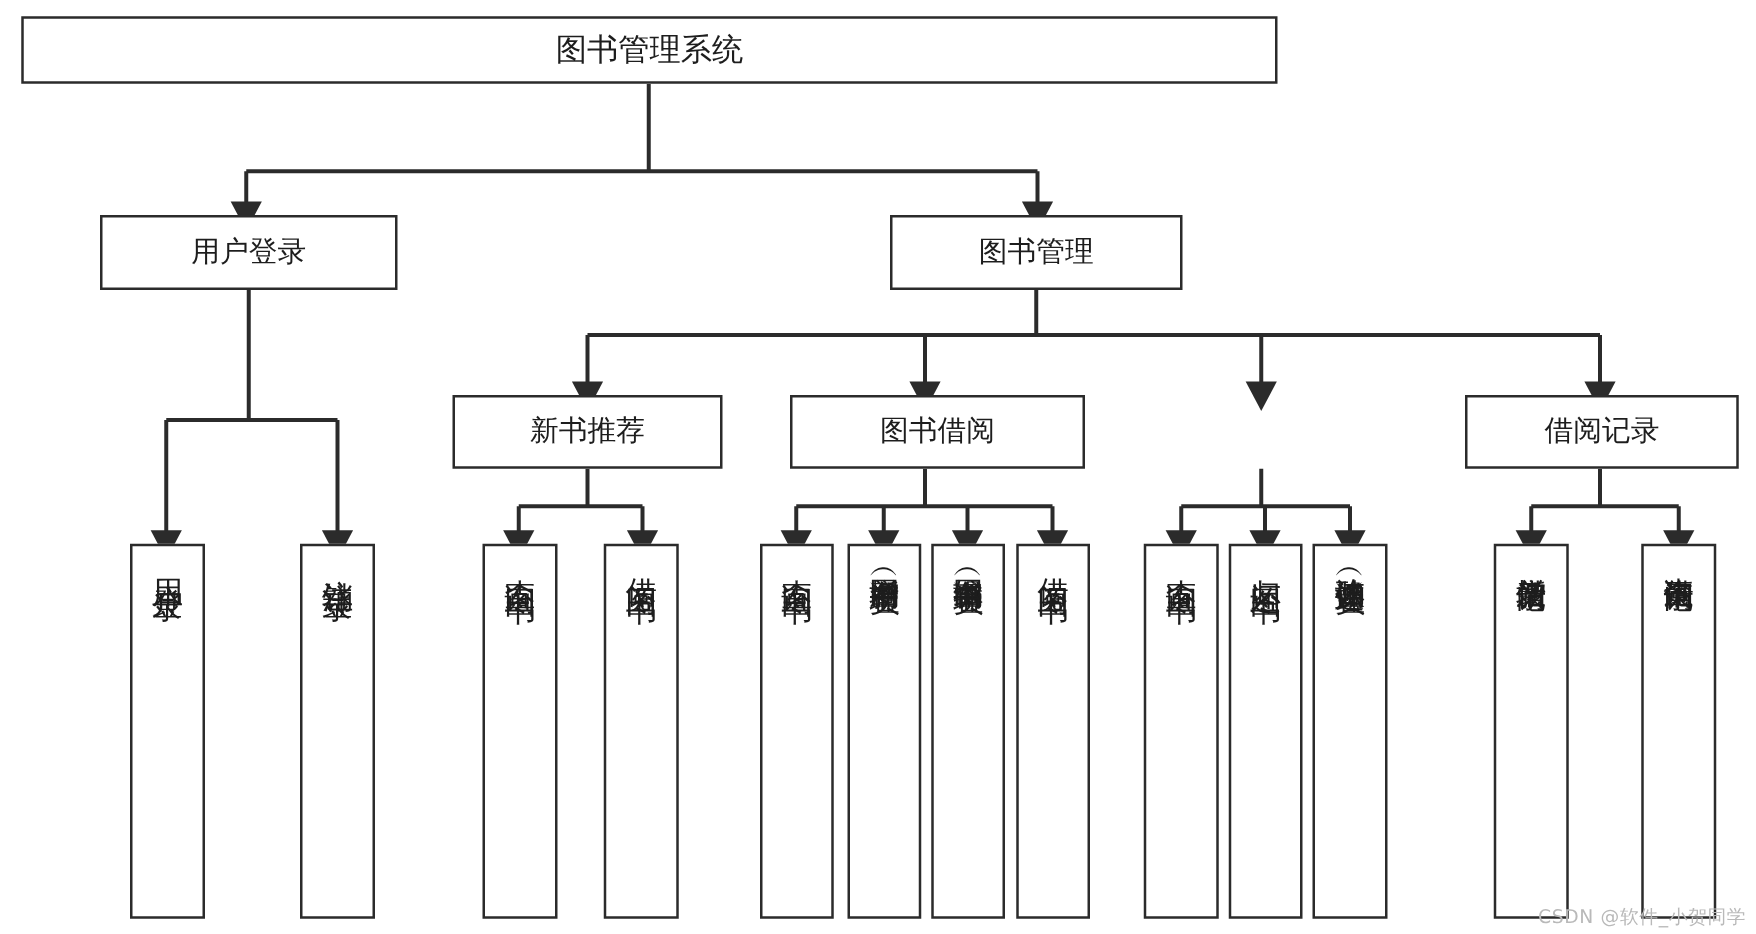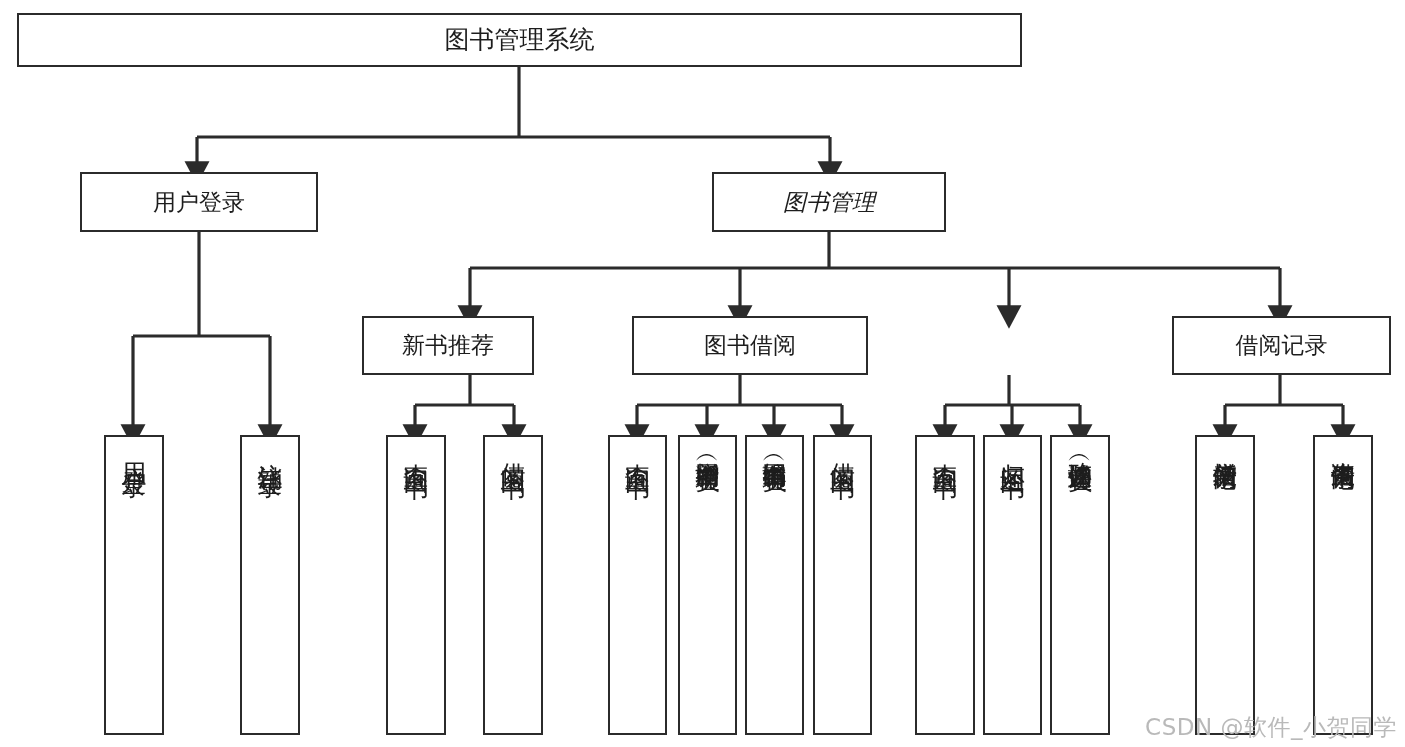--- a/index.html
+++ b/index.html
@@ -59,21 +59,21 @@
     white-space: nowrap;
   }
   .node.leaf.tall .label {
     font-size: 24px;
     letter-spacing: 1px;
   }
   .watermark {
     position: absolute;
     right: 8px;
     bottom: 4px;
-    font-size: 23px;
+    font-size: 15px;
     color: #b9b9b9;
     letter-spacing: 0.5px;
     white-space: nowrap;
   }
 </style>
 </head>
 <body>
 
 <div id="canvas">
 
@@ -131,25 +131,25 @@
   </svg>
 
   <div class="node root" style="left:17px; top:13px; width:1005px; height:54px;">
     <span class="label">图书管理系统</span>
   </div>
 
   <div class="node mid" style="left:80px; top:172px; width:238px; height:60px;">
     <span class="label">用户登录</span>
   </div>
 
-  <div class="node mid" style="left:712px; top:172px; width:234px; height:60px;font-style:italic;">
+  <div class="node mid" style="left:712px; top:172px; width:234px; height:60px;">
     <span class="label">图书管理</span>
   </div>
 
-  <div class="node mid" style="left:362px; top:316px; width:172px; height:59px;">
+  <div class="node mid" style="left:362px; top:316px; width:216px; height:59px;">
     <span class="label">新书推荐</span>
   </div>
 
   <div class="node mid" style="left:632px; top:316px; width:236px; height:59px;">
     <span class="label">图书借阅</span>
   </div>
 
 
   <div class="node mid" style="left:1172px; top:316px; width:219px; height:59px;">
     <span class="label">借阅记录</span>

